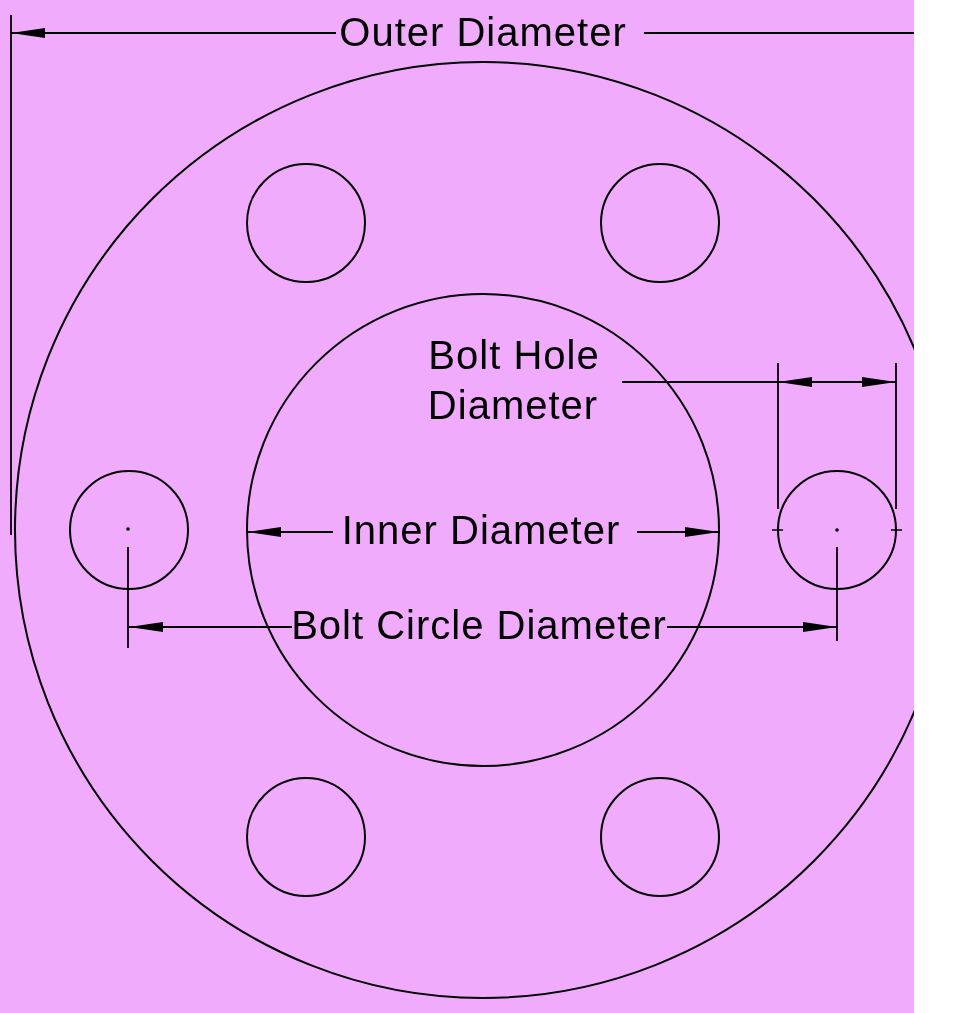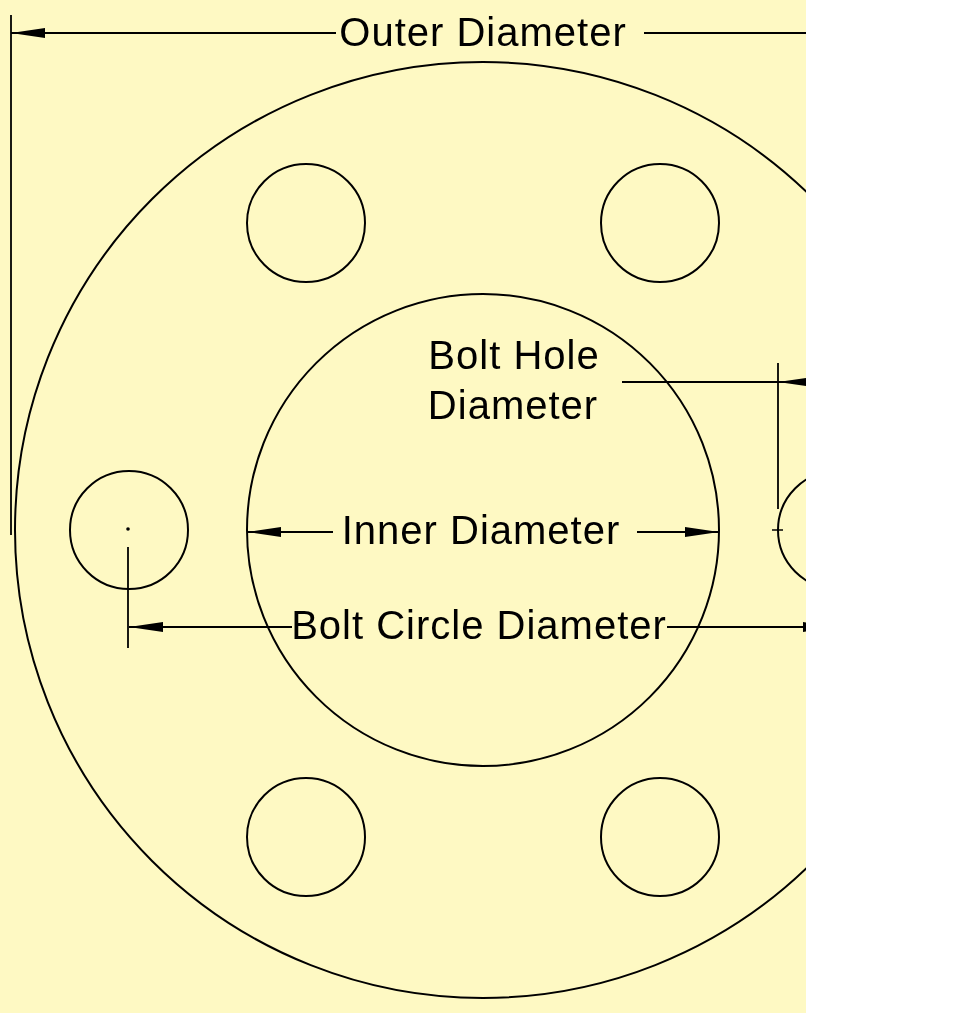--- a/index.html
+++ b/index.html
@@ -1,23 +1,23 @@
 <!DOCTYPE html>
 <html><head>
 <meta charset="utf-8">
 <style>
   html, body {
     margin: 0;
     padding: 0;
     background: #ffffff;
   }
   .drawing-wrap {
-    width: 806px;
+    width: 914px;
     height: 1013px;
-    background: #fef9c3;
+    background: #f0abfc;
     overflow: hidden;
   }
   svg text {
     font-family: "Liberation Sans", sans-serif;
     font-size: 40px;
     letter-spacing: 1px;
     fill: #000000;
   }
   .thin   { stroke: #000000; stroke-width: 1.8; fill: none; }
   .circle { stroke: #000000; stroke-width: 2;   fill: none; }

